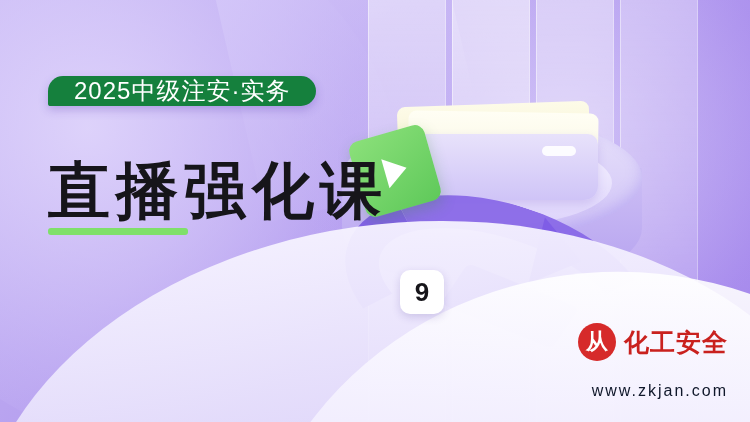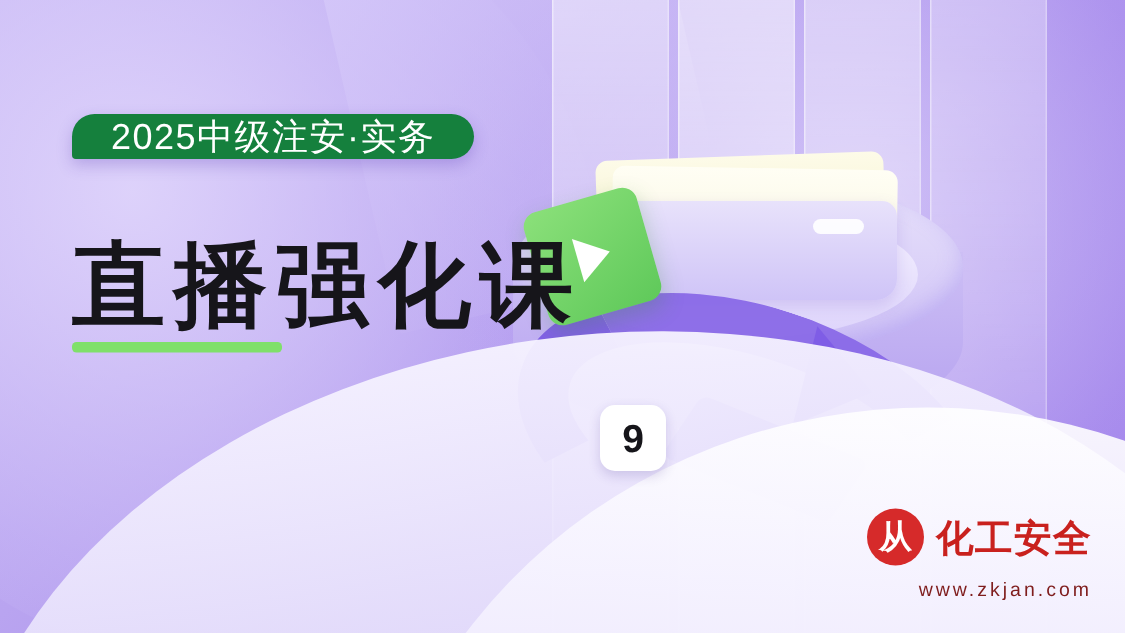--- a/index.html
+++ b/index.html
@@ -320,23 +320,23 @@
     justify-content: center;
     font-family: "Liberation Serif", serif;
   }
   .logo-name {
     font-size: 25px;
     font-weight: bold;
     color: #c9211e;
     letter-spacing: 1px;
   }
   .logo-url {
-    margin-top: 8px;
-    font-size: 13px;
-    color: #7f1d1d;
+    margin-top: 21px;
+    font-size: 16px;
+    color: #0f172a;
     letter-spacing: 2px;
   }
 </style>
 </head>
 <body>
 
 <div id="stage">
 
   <div class="bg-base"></div>
   <div class="bg-soft-left"></div>

